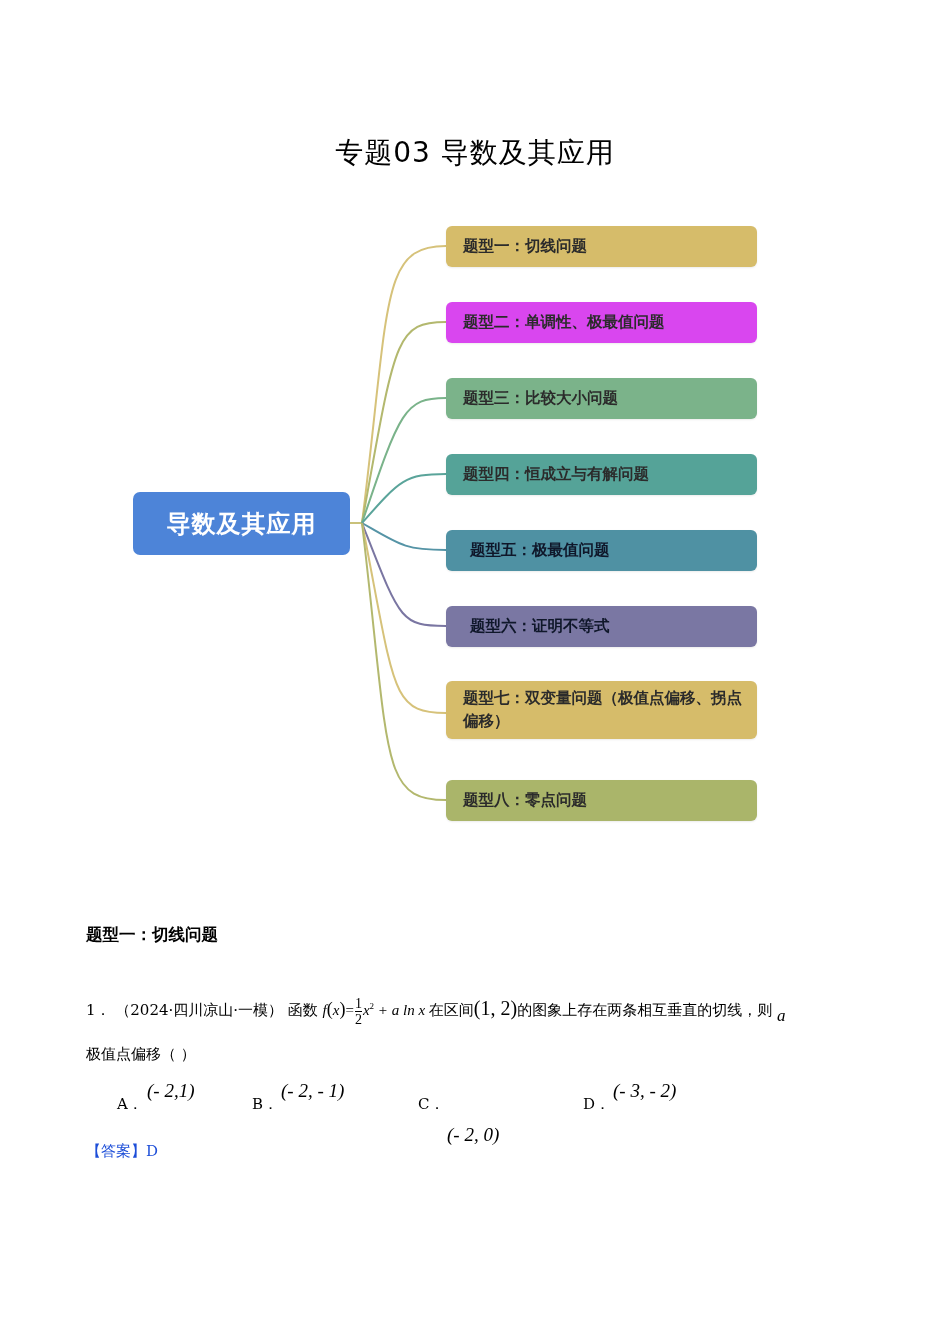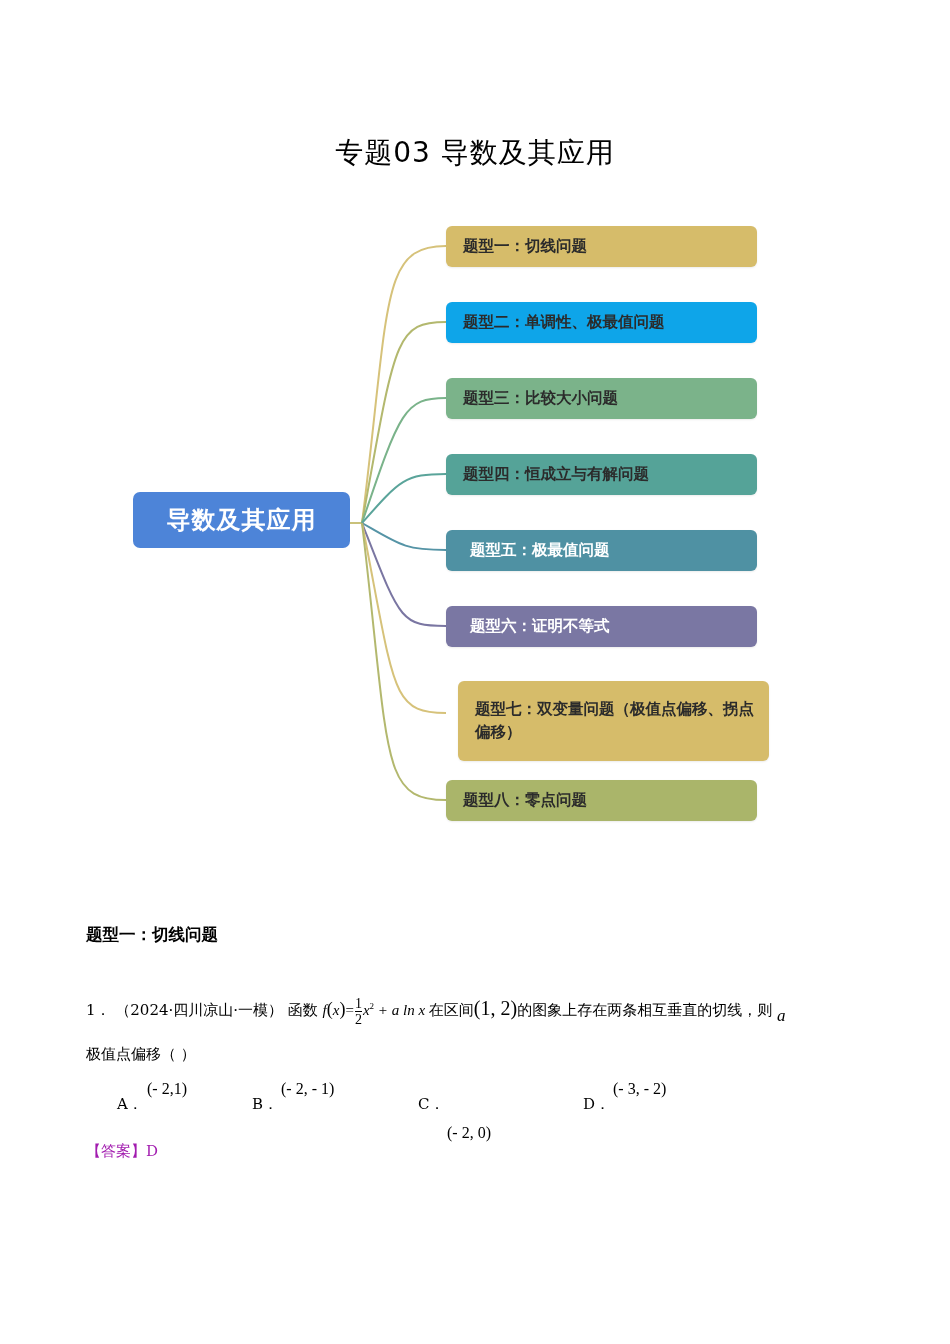--- a/index.html
+++ b/index.html
@@ -9,61 +9,61 @@
   .doc-title {
     position: absolute; left: 0; width: 950px; top: 134px;
     text-align: center; font-size: 28px; letter-spacing: 1px;
     font-family: "DejaVu Sans", "Liberation Sans", sans-serif; font-weight: normal;
   }
 
   .mindmap { position: absolute; left: 0; top: 0; width: 950px; height: 860px; }
   .mindmap svg { position: absolute; left: 0; top: 0; }
 
   .root-node {
-    position: absolute; left: 133px; top: 492px; width: 217px; height: 56px;
+    position: absolute; left: 133px; top: 492px; width: 217px; height: 63px;
     background: #4d84d8; border-radius: 7px;
     display: flex; align-items: center; justify-content: center;
     color: #fff; font-weight: bold; font-size: 24px;
     font-family: "DejaVu Sans", "Liberation Sans", sans-serif;
     letter-spacing: 1px;
   }
 
   .topic-node {
     position: absolute; left: 446px; width: 311px;
     border-radius: 6px;
     display: flex; align-items: center;
     padding: 0 14px 0 17px;
     font-family: "DejaVu Sans", "Liberation Sans", sans-serif;
     font-weight: bold; font-size: 15.5px; line-height: 23px;
     color: #2b2b2b;
     box-shadow: 0 1px 2px rgba(0,0,0,0.08);
   }
-  .topic-node.light-text { color: #ffffff; padding-left: 24px; }
+  .topic-node.light-text { color: #0f172a; padding-left: 24px; }
 
   .section-heading {
     position: absolute; left: 86px; top: 924px;
     font-family: "DejaVu Sans", "Liberation Sans", sans-serif;
     font-weight: bold; font-size: 16.5px;
   }
 
   .q-line {
     position: absolute; font-size: 15px; white-space: nowrap;
     font-family: "DejaVu Serif", "Liberation Serif", serif;
   }
   .math { font-family: "Liberation Serif", "DejaVu Serif", serif; }
   .math i { font-style: italic; }
 
   .frac { display: inline-block; vertical-align: middle; text-align: center; font-size: 14px; line-height: 15px; margin: 0 1px; }
   .frac span { display: block; }
 
   .option-label { position: absolute; font-size: 15px; font-family: "DejaVu Serif", "Liberation Serif", serif; }
-  .option-value { position: absolute; font-size: 16px; font-family: "Liberation Serif", "DejaVu Serif", serif; }
+  .option-value { position: absolute; font-size: 19px; font-family: "Liberation Serif", "DejaVu Serif", serif; font-style: italic; }
 
   .answer {
-    position: absolute; left: 86px; top: 1142px; font-size: 15px; color: #a21caf;
+    position: absolute; left: 86px; top: 1142px; font-size: 15px; color: #1d4ed8;
     font-family: "DejaVu Serif", "Liberation Serif", serif;
   }
 </style>
 </head>
 <body>
 
 <div class="doc-title">专题03  导数及其应用</div>
 
 <div class="mindmap">
   <svg width="950" height="860">
@@ -76,36 +76,36 @@
     <path d="M362 523 C 400 620, 400 626, 446 626" fill="none" stroke="#7a76a2" stroke-width="2"></path>
     <path d="M362 523 C 395 690, 390 713, 446 713" fill="none" stroke="#d6c27a" stroke-width="2"></path>
     <path d="M362 523 C 390 760, 380 800, 446 800" fill="none" stroke="#b3b86e" stroke-width="2"></path>
   </svg>
 
   <div class="root-node">导数及其应用</div>
 
   <div class="topic-node" style="top:226px;height:41px;background:#d6bc6a;">
     <span>题型一：切线问题</span>
   </div>
-  <div class="topic-node" style="top:302px;height:41px;background:#0ea5e9;">
+  <div class="topic-node" style="top:302px;height:41px;background:#d946ef;">
     <span>题型二：单调性、极最值问题</span>
   </div>
   <div class="topic-node" style="top:378px;height:41px;background:#7bb38a;">
     <span>题型三：比较大小问题</span>
   </div>
   <div class="topic-node" style="top:454px;height:41px;background:#55a398;">
     <span>题型四：恒成立与有解问题</span>
   </div>
   <div class="topic-node light-text" style="top:530px;height:41px;background:#4f91a3;">
     <span>题型五：极最值问题</span>
   </div>
   <div class="topic-node light-text" style="top:606px;height:41px;background:#7a77a3;">
     <span>题型六：证明不等式</span>
   </div>
-  <div class="topic-node" style="top:681px;height:80px;background:#d6bc6a;margin-left:12px;">
+  <div class="topic-node" style="top:681px;height:58px;background:#d6bc6a;">
     <span>题型七：双变量问题（极值点偏移、拐点偏移）</span>
   </div>
   <div class="topic-node" style="top:780px;height:41px;background:#aab56a;">
     <span>题型八：零点问题</span>
   </div>
 </div>
 
 <div class="section-heading">题型一：切线问题</div>
 
 <div class="q-line" style="left:86px;top:996px;">

